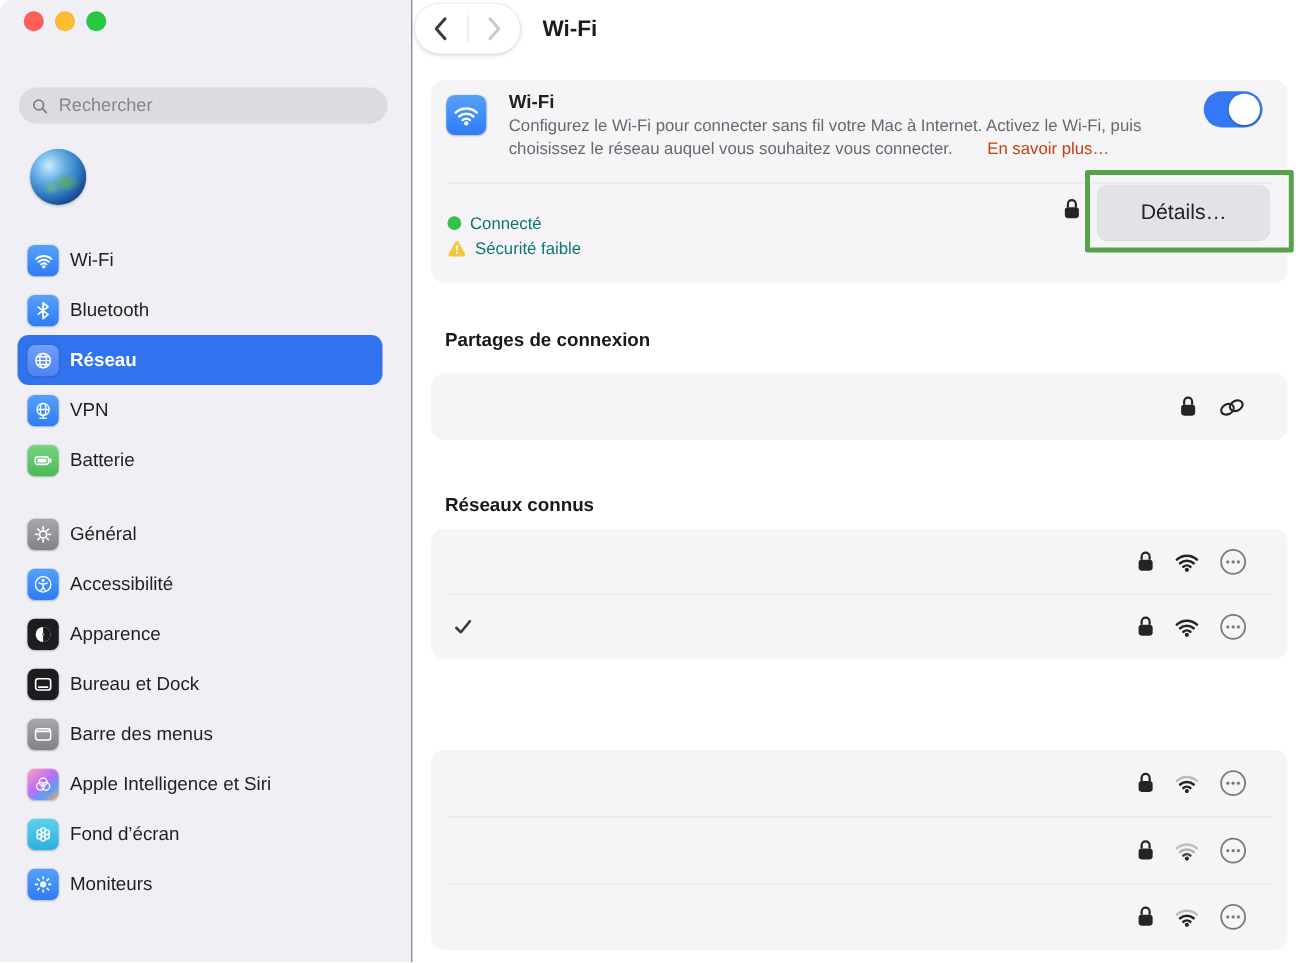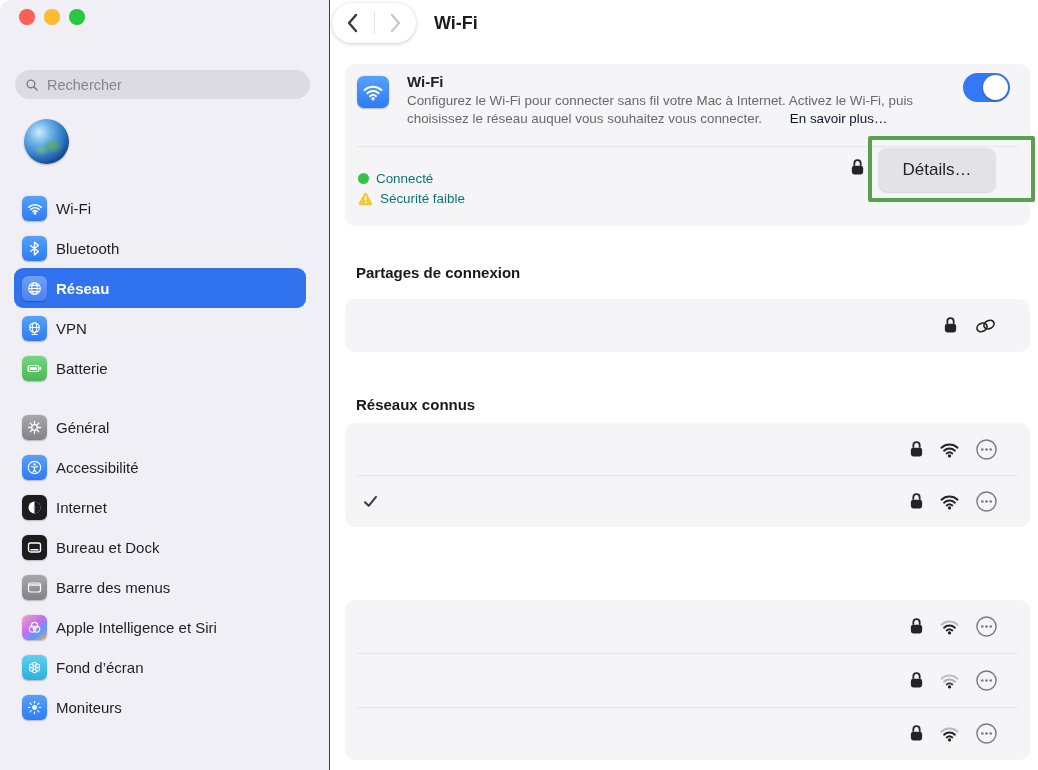--- a/index.html
+++ b/index.html
@@ -38,31 +38,31 @@
   .navbtn{display:flex;align-items:center;justify-content:center;width:26px;height:26px;}
   .page-title{position:absolute;left:103px;top:13px;font-size:18px;font-weight:700;color:#1c1c1e;}
   .card{position:absolute;left:14px;width:685px;background:#f5f5f7;border-radius:10px;}
   
   #wifiCard{top:64px;height:162px;}
   .wifi-tile{position:absolute;left:12px;top:12px;width:32px;height:32px;border-radius:7px;
              background:linear-gradient(180deg,#55a1f9,#2e7bf5);display:flex;align-items:center;justify-content:center;
              box-shadow:0 .5px 1.5px rgba(0,0,0,.25);}
   .wifi-title{position:absolute;left:62px;top:9px;font-size:15px;font-weight:700;color:#222;}
   .wifi-desc{position:absolute;left:62px;top:28px;width:562px;font-size:13.4px;line-height:18px;color:#68686d;}
-  .wifi-desc a{color:#0f172a;text-decoration:none;padding-left:24px;}
+  .wifi-desc a{color:#c2410c;text-decoration:none;padding-left:24px;}
   .toggle{position:absolute;right:20px;top:9px;width:47px;height:29px;border-radius:15px;background:#3478f6;}
   .knob{position:absolute;right:2px;top:2px;width:25px;height:25px;border-radius:50%;background:#fff;
         box-shadow:0 1px 2px rgba(0,0,0,.3);}
   .carddiv{position:absolute;left:12px;right:12px;top:82px;height:1px;background:#e7e7e9;}
   .statusline{position:absolute;left:13px;display:flex;align-items:center;gap:7px;font-size:13.4px;color:#0f766e;}
   #stConn{top:107px;}
   #stSec{top:127px;}
   .gdot{width:11px;height:11px;border-radius:50%;background:#35c24b;flex:0 0 auto;}
   .locksm{position:absolute;left:505px;top:94px;}
-  .details-btn{position:absolute;left:533px;top:84px;width:118px;height:44px;background:#e3e2e7;border:0;
+  .details-btn{position:absolute;left:533px;top:84px;width:138px;height:44px;background:#e3e2e7;border:0;
                border-radius:9px;font-family:inherit;font-size:17px;color:#242427;
                box-shadow:0 .5px 1px rgba(0,0,0,.12);}
   .green-box{position:absolute;left:537px;top:136px;width:167px;height:66px;box-sizing:border-box;
              border:4px solid #59a14a;border-radius:2px;z-index:5;pointer-events:none;}
   
   .sec-head{position:absolute;left:25px;font-size:15px;font-weight:700;color:#19191b;}
   .nrow{display:flex;align-items:center;padding:0 32px 0 18px;position:relative;box-sizing:border-box;}
   .nrow.div::before{content:"";position:absolute;left:12px;right:12px;top:0;height:1px;background:#e7e7e9;}
   .icons{margin-left:auto;display:flex;align-items:center;gap:15px;}
   .ric{display:flex;align-items:center;}
@@ -169,21 +169,21 @@
           <span class="lbl">Accessibilité</span>
         </div>
         <div class="side-item">
           <span class="tile" style="background: rgb(29, 29, 32);">
             <svg width="15" height="15" viewBox="0 0 16 16">
               <circle cx="8" cy="8" r="6.4" fill="#fff"></circle>
               <path d="M8 1.6 A6.4 6.4 0 0 1 8 14.4 Z" fill="#1d1d20"></path>
               <circle cx="8" cy="8" r="1.1" fill="#8e8e93"></circle>
             </svg>
           </span>
-          <span class="lbl">Internet</span>
+          <span class="lbl">Apparence</span>
         </div>
         <div class="side-item">
           <span class="tile" style="background: rgb(29, 29, 32);">
             <svg width="15" height="15" viewBox="0 0 16 16">
               <rect x="1.6" y="3.2" width="12.8" height="9.6" rx="2.2" fill="none" stroke="#fff" stroke-width="1.4"></rect>
               <path d="M4.2 10.4h7.6" stroke="#fff" stroke-width="1.4" stroke-linecap="round"></path>
             </svg>
           </span>
           <span class="lbl">Bureau et Dock</span>
         </div>

